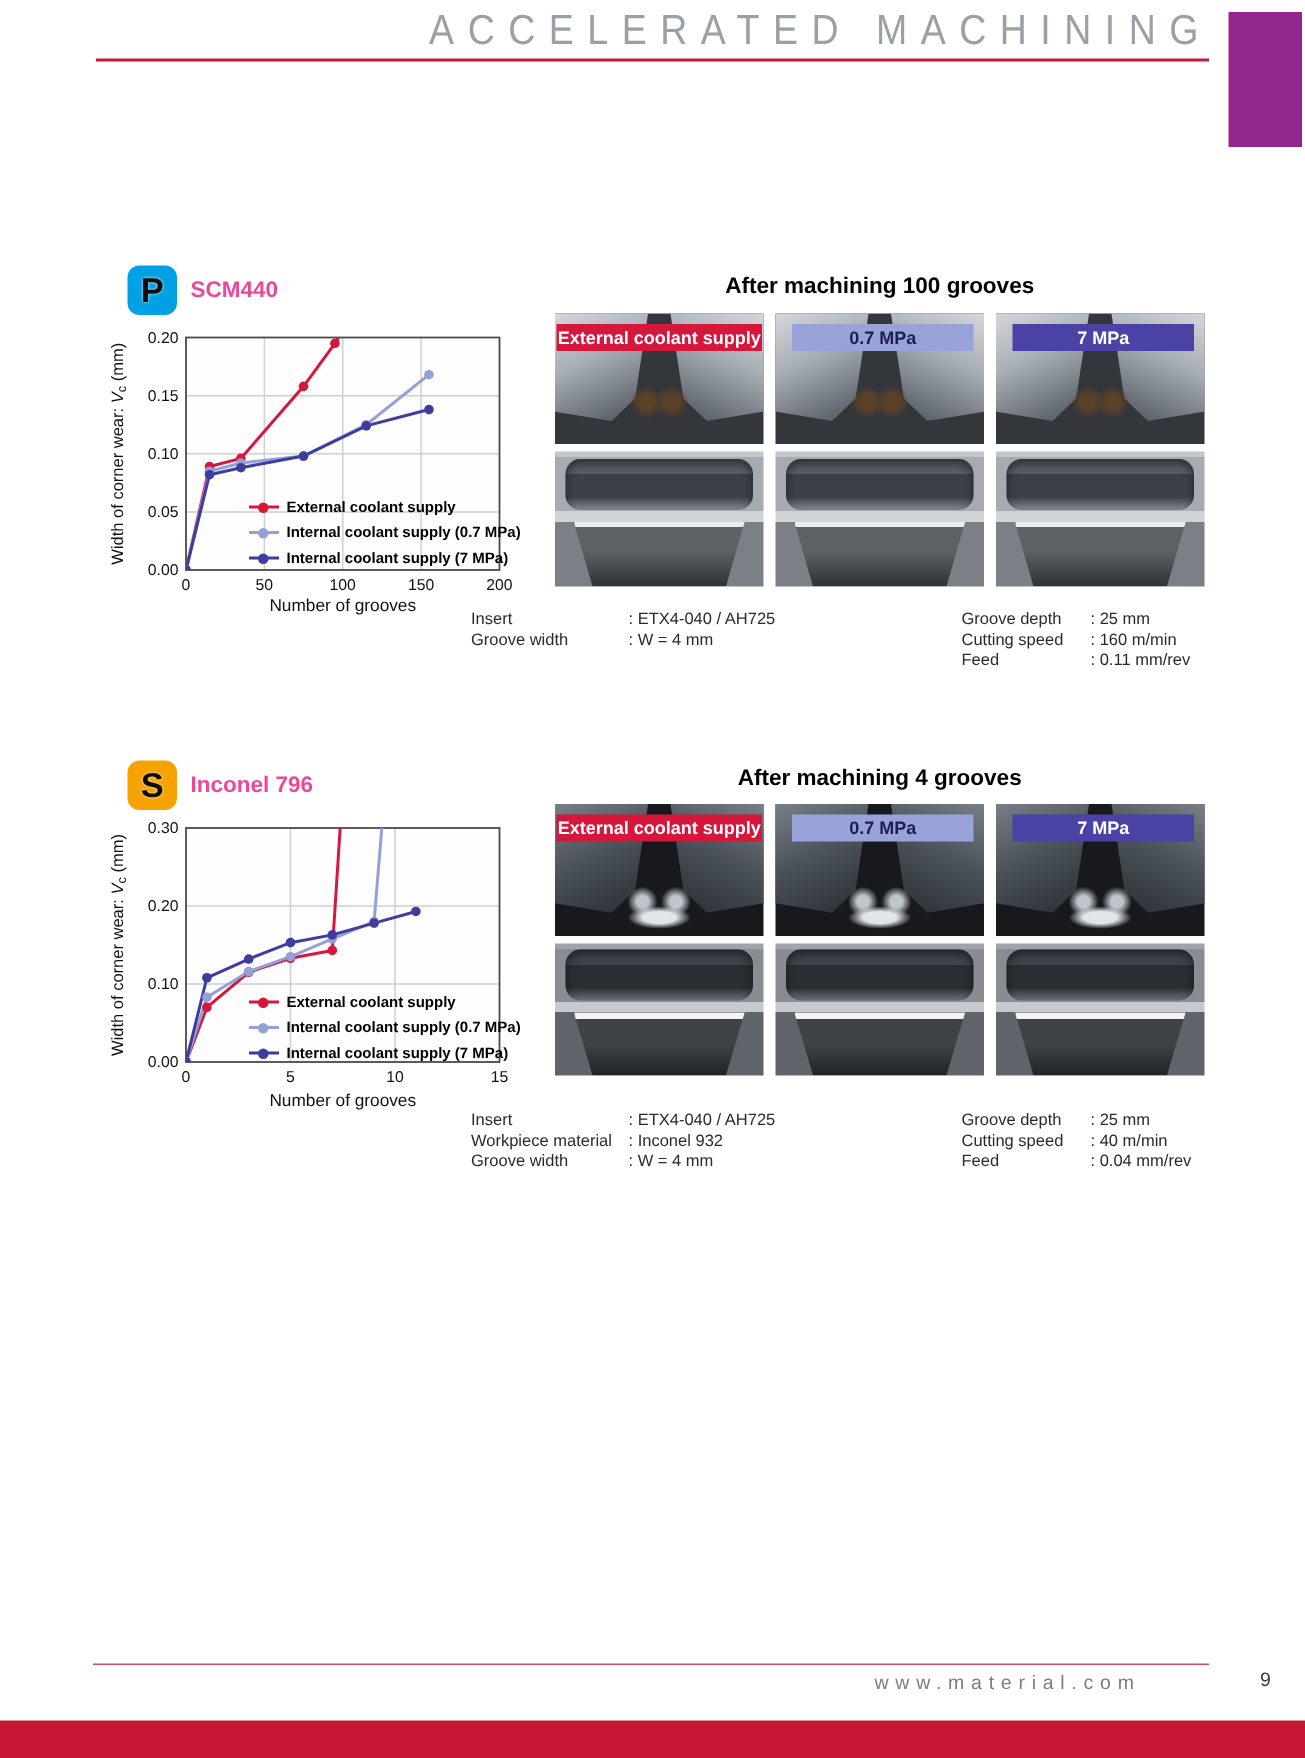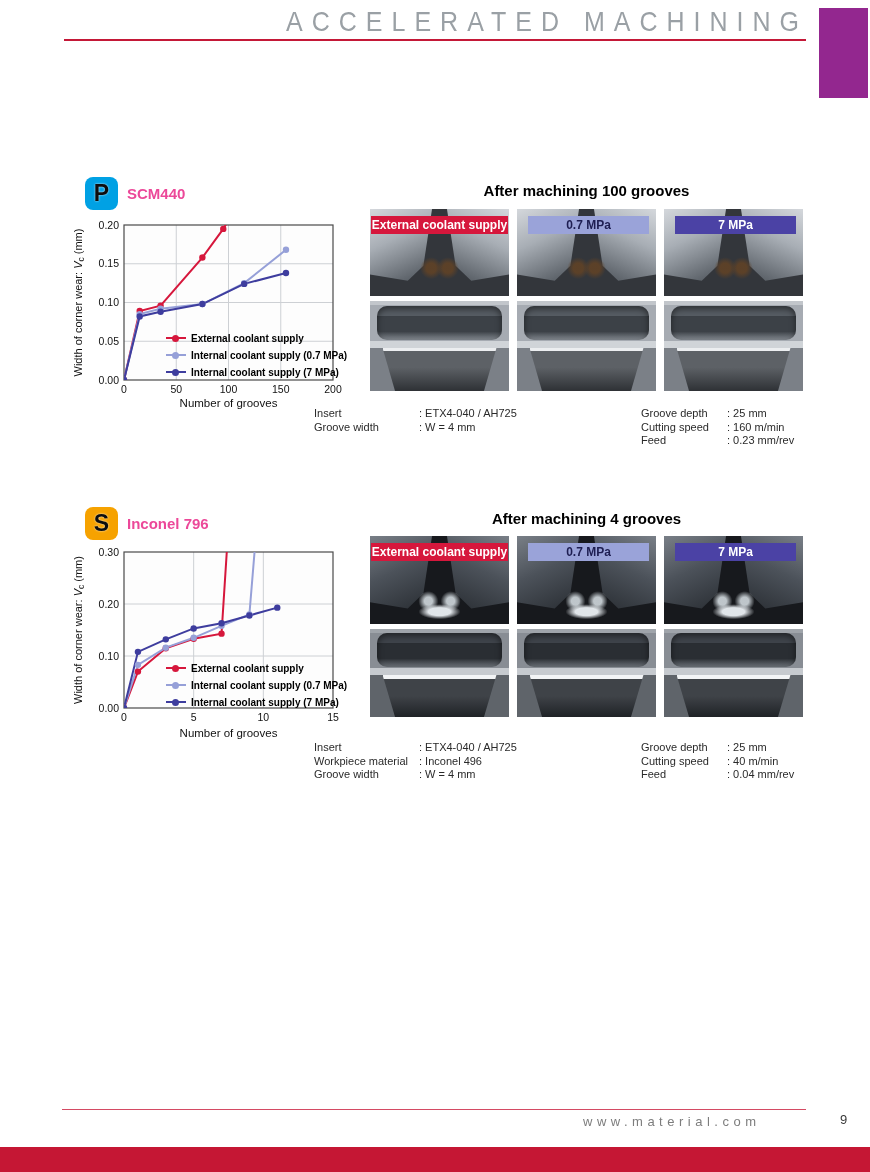--- a/index.html
+++ b/index.html
@@ -207,21 +207,21 @@
   <div class="plabel" id="pl-0-1" style="background-color: rgb(154, 163, 217); color: rgb(30, 30, 82);">0.7 MPa</div>
   <div class="plabel" id="pl-0-2" style="background-color: rgb(75, 66, 165); color: rgb(255, 255, 255);">7 MPa</div>
 
   <div class="specs specs-l s1s">
     <div><span class="sl">Insert</span><span class="sv">: ETX4-040 / AH725</span></div>
     <div><span class="sl">Groove width</span><span class="sv">: W = 4 mm</span></div>
   </div>
   <div class="specs specs-r s1s">
     <div><span class="sl">Groove depth</span><span class="sv">: 25 mm</span></div>
     <div><span class="sl">Cutting speed</span><span class="sv">: 160 m/min</span></div>
-    <div><span class="sl">Feed</span><span class="sv">: 0.23 mm/rev</span></div>
+    <div><span class="sl">Feed</span><span class="sv">: 0.11 mm/rev</span></div>
   </div>
 
   <div class="iso" id="iso-1" style="background-color: rgb(246, 162, 0);">S</div>
   <div class="material" id="mat-1">Inconel 796</div>
   <div class="ph-heading" id="phh-1">After machining 4 grooves</div>
 
   <div class="chart" id="chart-1"><svg width="277" height="196">
         <defs>
           <clipPath id="clip-1">
             <rect x="54" y="7" width="209" height="156"></rect>
@@ -314,21 +314,21 @@
       <div class="pocket"></div>
       <div class="tool"></div>
     </div>
 
   <div class="plabel" id="pl-1-0" style="background-color: rgb(214, 23, 60); color: rgb(255, 255, 255);">External coolant supply</div>
   <div class="plabel" id="pl-1-1" style="background-color: rgb(154, 163, 217); color: rgb(30, 30, 82);">0.7 MPa</div>
   <div class="plabel" id="pl-1-2" style="background-color: rgb(75, 66, 165); color: rgb(255, 255, 255);">7 MPa</div>
 
   <div class="specs specs-l s2s">
     <div><span class="sl">Insert</span><span class="sv">: ETX4-040 / AH725</span></div>
-    <div><span class="sl">Workpiece material</span><span class="sv">: Inconel 496</span></div>
+    <div><span class="sl">Workpiece material</span><span class="sv">: Inconel 932</span></div>
     <div><span class="sl">Groove width</span><span class="sv">: W = 4 mm</span></div>
   </div>
   <div class="specs specs-r s2s">
     <div><span class="sl">Groove depth</span><span class="sv">: 25 mm</span></div>
     <div><span class="sl">Cutting speed</span><span class="sv">: 40 m/min</span></div>
     <div><span class="sl">Feed</span><span class="sv">: 0.04 mm/rev</span></div>
   </div>
 
   <div class="ft-rule" style="background-color: rgb(212, 74, 99);"></div>
   <div class="ft-url">www.material.com</div>

